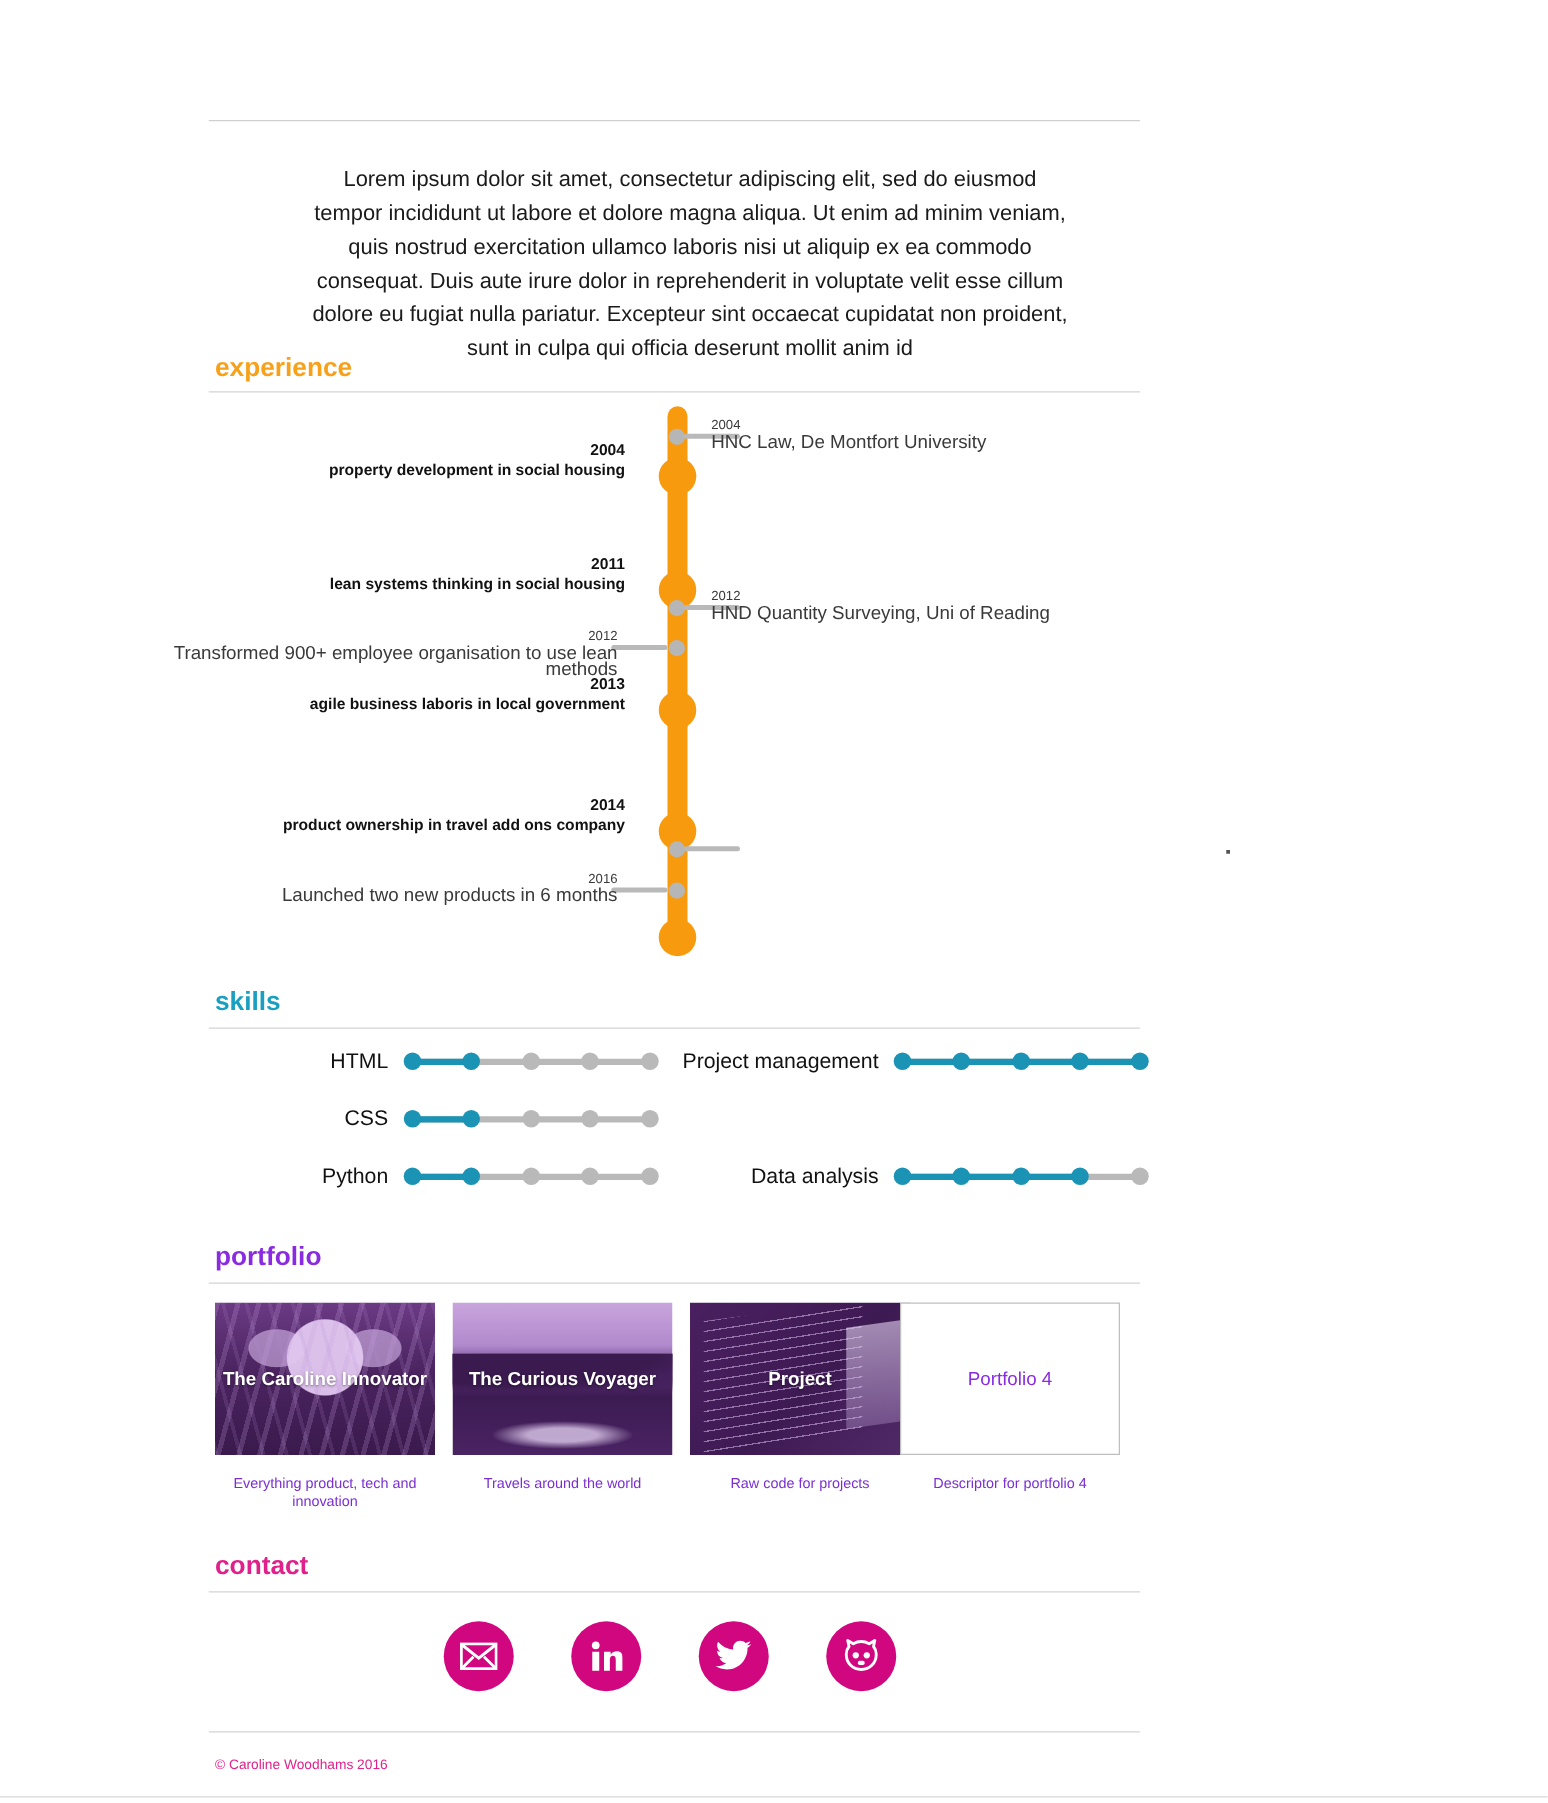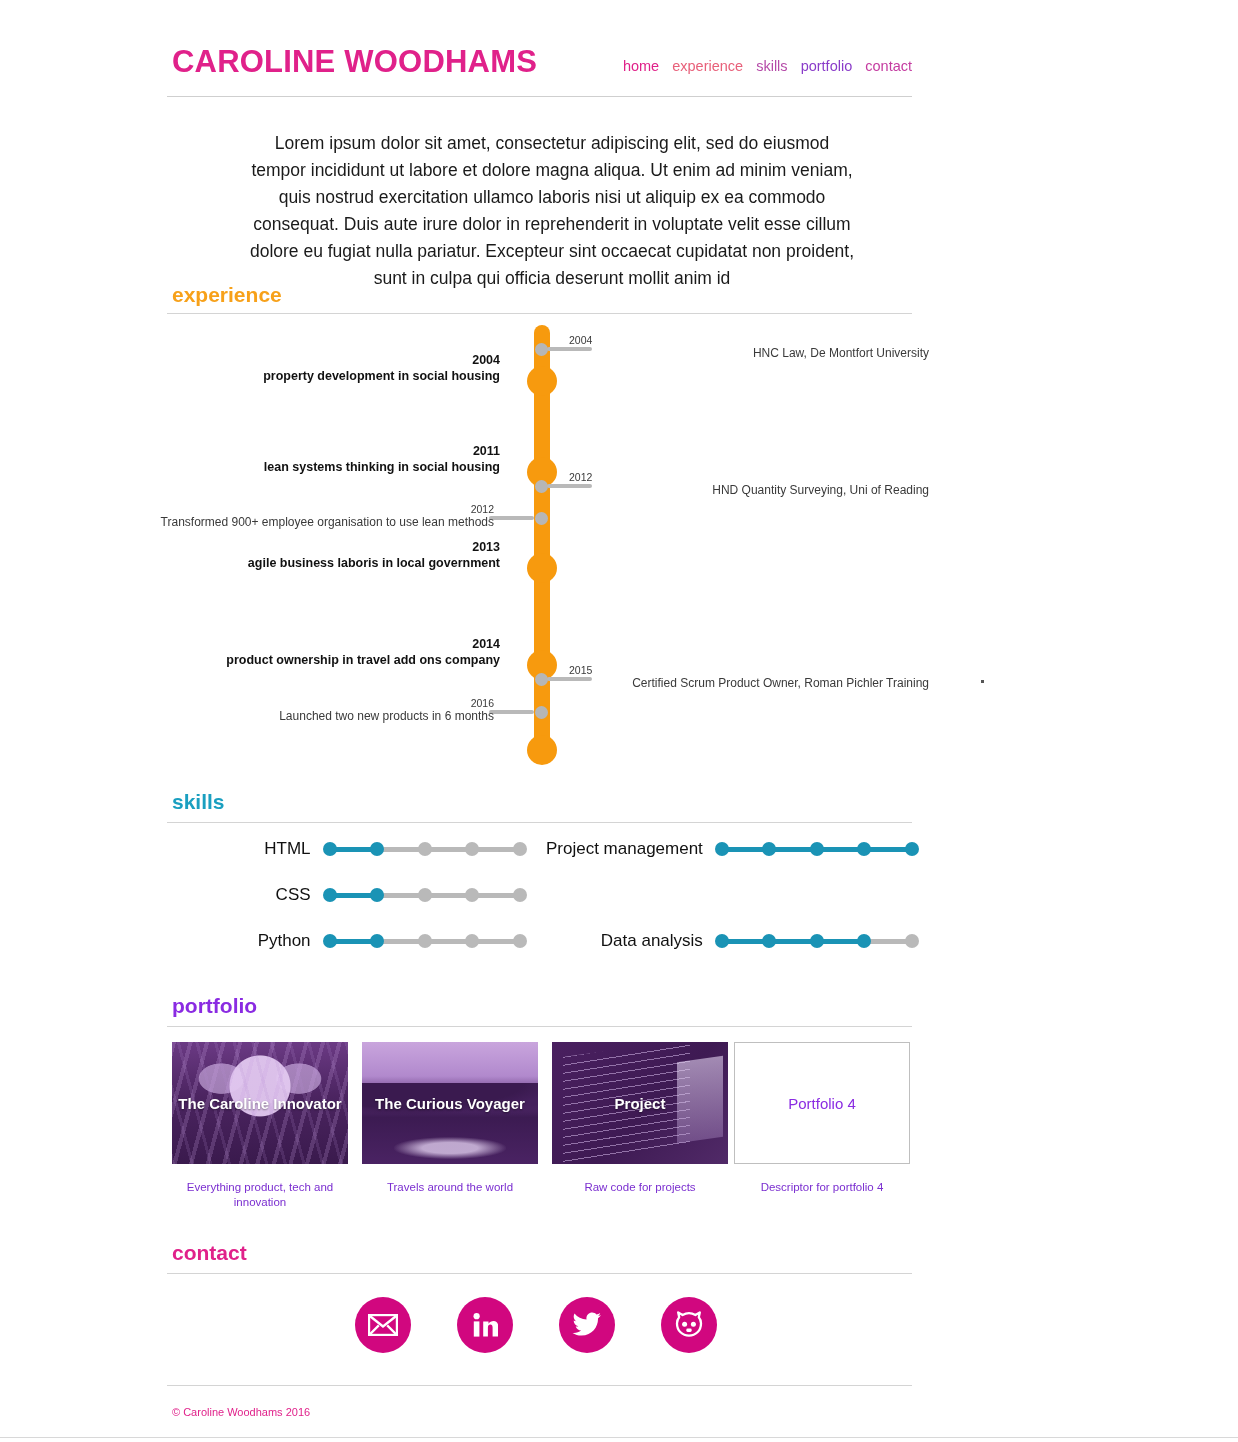--- a/index.html
+++ b/index.html
@@ -164,24 +164,23 @@
     font-weight: bold;
     color: #111;
     line-height: 16px;
   }
   .tl-minor .tl-year {
     font-size: 10.5px;
     color: #3a3a3a;
     line-height: 13px;
   }
   .tl-minor .tl-desc {
-    font-size: 12px;
+    font-size: 15px;
     color: #3a3a3a;
     line-height: 13px;
-    text-align: right;
   }
   .tl-minor.tl-entry-left { right: 418px; width: 360px; }
   .tl-minor.tl-entry-right { left: 402px; width: 360px; }
 
   
   .skills-wrap {
     position: absolute;
     left: 167px;
     top: 836px;
     width: 745px;
@@ -394,30 +393,20 @@
     width: 3px;
     height: 3px;
     background: #555;
   }
 </style>
 </head>
 <body>
 
 <div class="page">
 
-  <div class="header">
-    <div class="site-title">CAROLINE WOODHAMS</div>
-    <div class="nav">
-      <a href="#" class="nav-home" style="color: rgb(224, 33, 138);">home</a>
-      <a href="#" class="nav-experience" style="color: rgb(232, 96, 122);">experience</a>
-      <a href="#" class="nav-skills" style="color: rgb(181, 74, 168);">skills</a>
-      <a href="#" class="nav-portfolio" style="color: rgb(138, 60, 201);">portfolio</a>
-      <a href="#" class="nav-contact" style="color: rgb(196, 59, 160);">contact</a>
-    </div>
-  </div>
   <div class="header-rule"></div>
 
   <p class="intro">Lorem ipsum dolor sit amet, consectetur adipiscing elit, sed do eiusmod tempor incididunt ut labore et dolore magna aliqua. Ut enim ad minim veniam, quis nostrud exercitation ullamco laboris nisi ut aliquip ex ea commodo consequat. Duis aute irure dolor in reprehenderit in voluptate velit esse cillum dolore eu fugiat nulla pariatur. Excepteur sint occaecat cupidatat non proident, sunt in culpa qui officia deserunt mollit anim id</p>
 
   <div class="section-head c-orange" style="top: 283px; color: rgb(247, 161, 26);">experience</div>
   <div class="section-rule" style="top:313px;"></div>
 
   <div class="timeline" id="timeline">
     <div class="tl-bar" style="background: rgb(247, 154, 14);"></div>
   <div class="tl-minor-dot" style="top: 18px;"></div>
@@ -453,24 +442,20 @@
         <div class="tl-year">2013</div>
         <div class="tl-desc">agile business laboris in local government</div>
       </div>
       <div class="tl-major-dot" style="top: 325px; background: rgb(247, 154, 14);"></div>
       <div class="tl-entry-left tl-major" style="top: 312px;">
         <div class="tl-year">2014</div>
         <div class="tl-desc">product ownership in travel add ons company</div>
       </div>
       <div class="tl-minor-dot" style="top: 348px;"></div>
       <div class="tl-connector tl-conn-right" style="top: 352px;"></div>
-      <div class="tl-entry-right tl-minor" style="top: 339px;">
-        <div class="tl-year">2015</div>
-        <div class="tl-desc">Certified Scrum Product Owner, Roman Pichler Training</div>
-      </div>
       <div class="tl-minor-dot" style="top: 381px;"></div>
       <div class="tl-connector tl-conn-left" style="top: 385px; left: 322px; right: auto;"></div>
       <div class="tl-entry-left tl-minor" style="top: 372px;">
         <div class="tl-year">2016</div>
         <div class="tl-desc">Launched two new products in 6 months</div>
       </div>
       <div class="tl-major-dot" style="top: 410px; background: rgb(247, 154, 14);"></div>
     </div>
 
   <div class="section-head c-teal" style="top: 790px; color: rgb(26, 159, 192);">skills</div>
@@ -557,21 +542,21 @@
         </div>
         <div class="pf-caption">Travels around the world</div>
       </div>
       <div class="pf-item" style="left: 380px;">
         <div class="pf-thumb">
           <div class="art art-3"></div>
           <div class="pf-title">Project</div>
         </div>
         <div class="pf-caption">Raw code for projects</div>
       </div>
-      <div class="pf-item" style="left: 562px;">
+      <div class="pf-item" style="left: 548px;">
         <div class="pf-thumb empty">
           <div class="pf-title">Portfolio 4</div>
         </div>
         <div class="pf-caption">Descriptor for portfolio 4</div>
       </div>
     </div>
 
   <div class="section-head c-pink" style="top: 1241px; color: rgb(224, 33, 138);">contact</div>
   <div class="section-rule" style="top:1273px;"></div>
 

